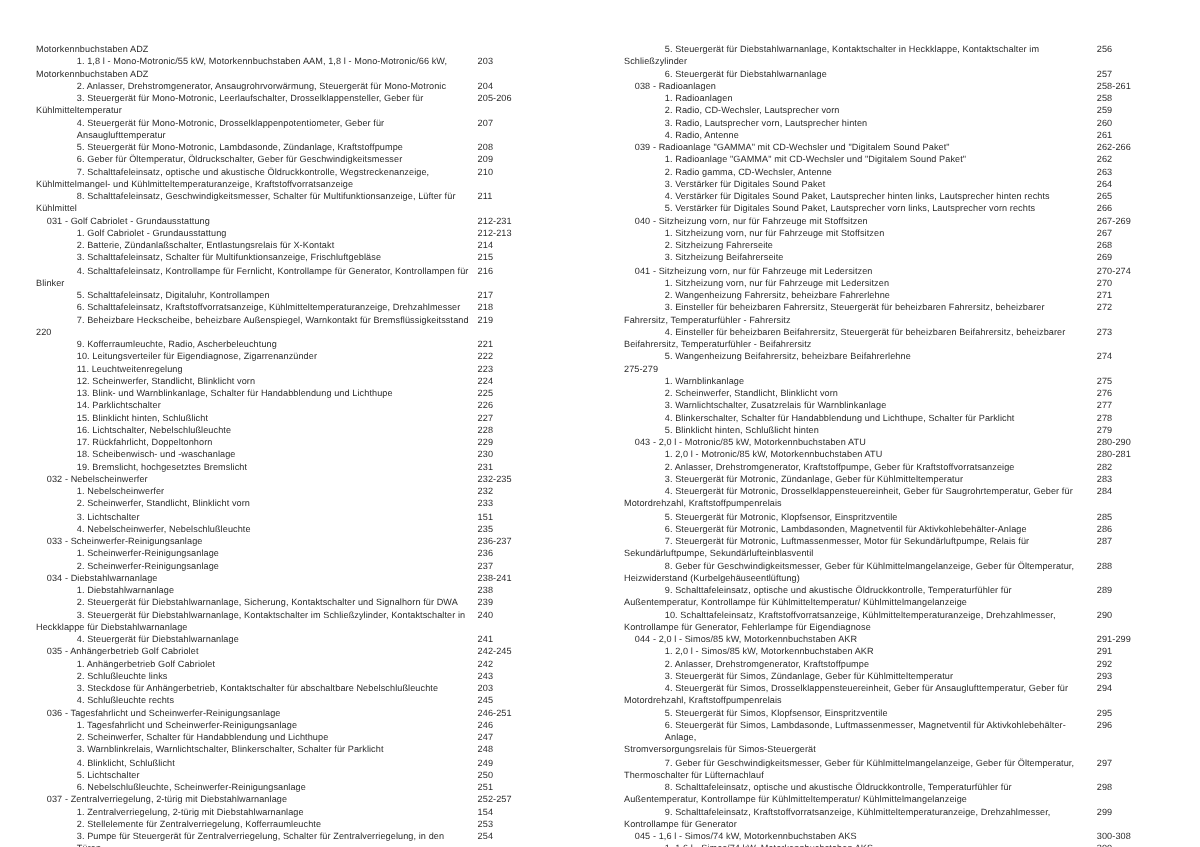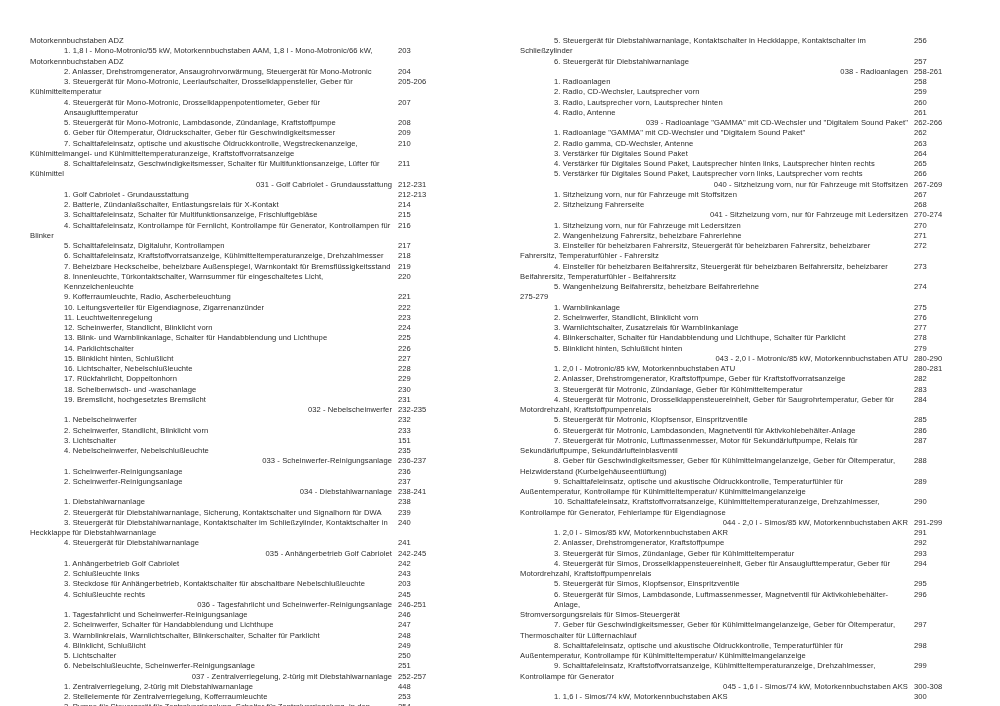--- a/index.html
+++ b/index.html
@@ -50,21 +50,21 @@
   }
   .toc-page {
     flex: 0 0 auto;
     width: 46px;
     text-align: left;
     white-space: nowrap;
   }
 
   
   .lvl-plain   .toc-title { padding-left: 0px;  text-indent: 0; }
-  .lvl-section .toc-title { padding-left: 9px;  text-indent: 0; text-align: right; }
+  .lvl-section .toc-title { padding-left: 9px;  text-indent: 0; }
   .lvl-item    .toc-title { padding-left: 34px; text-indent: 0; }
 
   .column.right .lvl-plain   .toc-title { padding-left: 0px; }
   .column.right .lvl-section .toc-title { padding-left: 9px; }
   .column.right .lvl-item    .toc-title { padding-left: 34px; }
 </style>
 </head>
 <body>
 
 <div class="page">
@@ -152,21 +152,20 @@
         </div>
         <div class="toc-row lvl-item">
           <div class="toc-title">6. Schalttafeleinsatz, Kraftstoffvorratsanzeige, Kühlmitteltemperaturanzeige, Drehzahlmesser</div>
           <div class="toc-page">218</div>
         </div>
         <div class="toc-row lvl-item">
           <div class="toc-title">7. Beheizbare Heckscheibe, beheizbare Außenspiegel, Warnkontakt für Bremsflüssigkeitsstand</div>
           <div class="toc-page">219</div>
         </div>
         <div class="toc-row lvl-item">
-          <div class="toc-title">8. Innenleuchte, Türkontaktschalter, Warnsummer für eingeschaltetes Licht, Kennzeichenleuchte</div>
           <div class="toc-page">220</div>
         </div>
         <div class="toc-row lvl-item">
           <div class="toc-title">9. Kofferraumleuchte, Radio, Ascherbeleuchtung</div>
           <div class="toc-page">221</div>
         </div>
         <div class="toc-row lvl-item">
           <div class="toc-title">10. Leitungsverteiler für Eigendiagnose, Zigarrenanzünder</div>
           <div class="toc-page">222</div>
         </div>
@@ -309,21 +308,21 @@
         <div class="toc-row lvl-item">
           <div class="toc-title">6. Nebelschlußleuchte, Scheinwerfer-Reinigungsanlage</div>
           <div class="toc-page">251</div>
         </div>
         <div class="toc-row lvl-section">
           <div class="toc-title">037 - Zentralverriegelung, 2-türig mit Diebstahlwarnanlage</div>
           <div class="toc-page">252-257</div>
         </div>
         <div class="toc-row lvl-item">
           <div class="toc-title">1. Zentralverriegelung, 2-türig mit Diebstahlwarnanlage</div>
-          <div class="toc-page">448</div>
+          <div class="toc-page">154</div>
         </div>
         <div class="toc-row lvl-item">
           <div class="toc-title">2. Stellelemente für Zentralverriegelung, Kofferraumleuchte</div>
           <div class="toc-page">253</div>
         </div>
         <div class="toc-row lvl-item">
           <div class="toc-title">3. Pumpe für Steuergerät für Zentralverriegelung, Schalter für Zentralverriegelung, in den Türen,</div>
           <div class="toc-page">254</div>
         </div>
       </div>
@@ -388,20 +387,24 @@
           <div class="toc-title">040 - Sitzheizung vorn, nur für Fahrzeuge mit Stoffsitzen</div>
           <div class="toc-page">267-269</div>
         </div>
         <div class="toc-row lvl-item">
           <div class="toc-title">1. Sitzheizung vorn, nur für Fahrzeuge mit Stoffsitzen</div>
           <div class="toc-page">267</div>
         </div>
         <div class="toc-row lvl-item">
           <div class="toc-title">2. Sitzheizung Fahrerseite</div>
           <div class="toc-page">268</div>
+        </div>
+        <div class="toc-row lvl-item">
+          <div class="toc-title">3. Sitzheizung Beifahrerseite</div>
+          <div class="toc-page">269</div>
         </div>
         <div class="toc-row lvl-section">
           <div class="toc-title">041 - Sitzheizung vorn, nur für Fahrzeuge mit Ledersitzen</div>
           <div class="toc-page">270-274</div>
         </div>
         <div class="toc-row lvl-item">
           <div class="toc-title">1. Sitzheizung vorn, nur für Fahrzeuge mit Ledersitzen</div>
           <div class="toc-page">270</div>
         </div>
         <div class="toc-row lvl-item">

